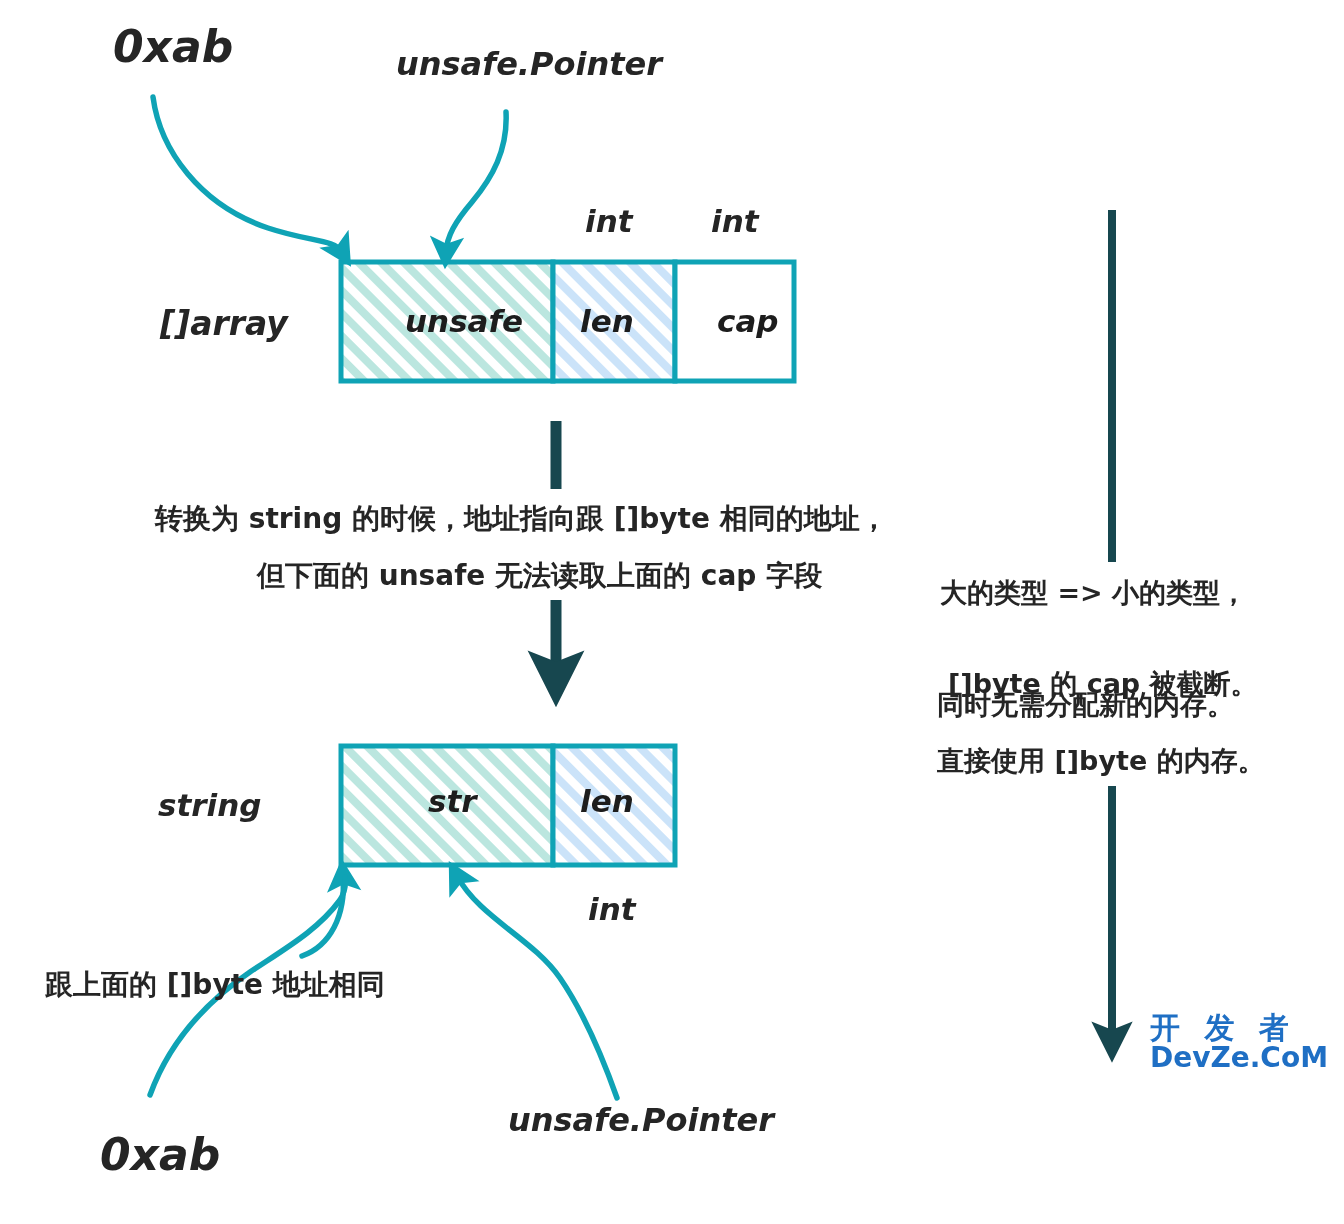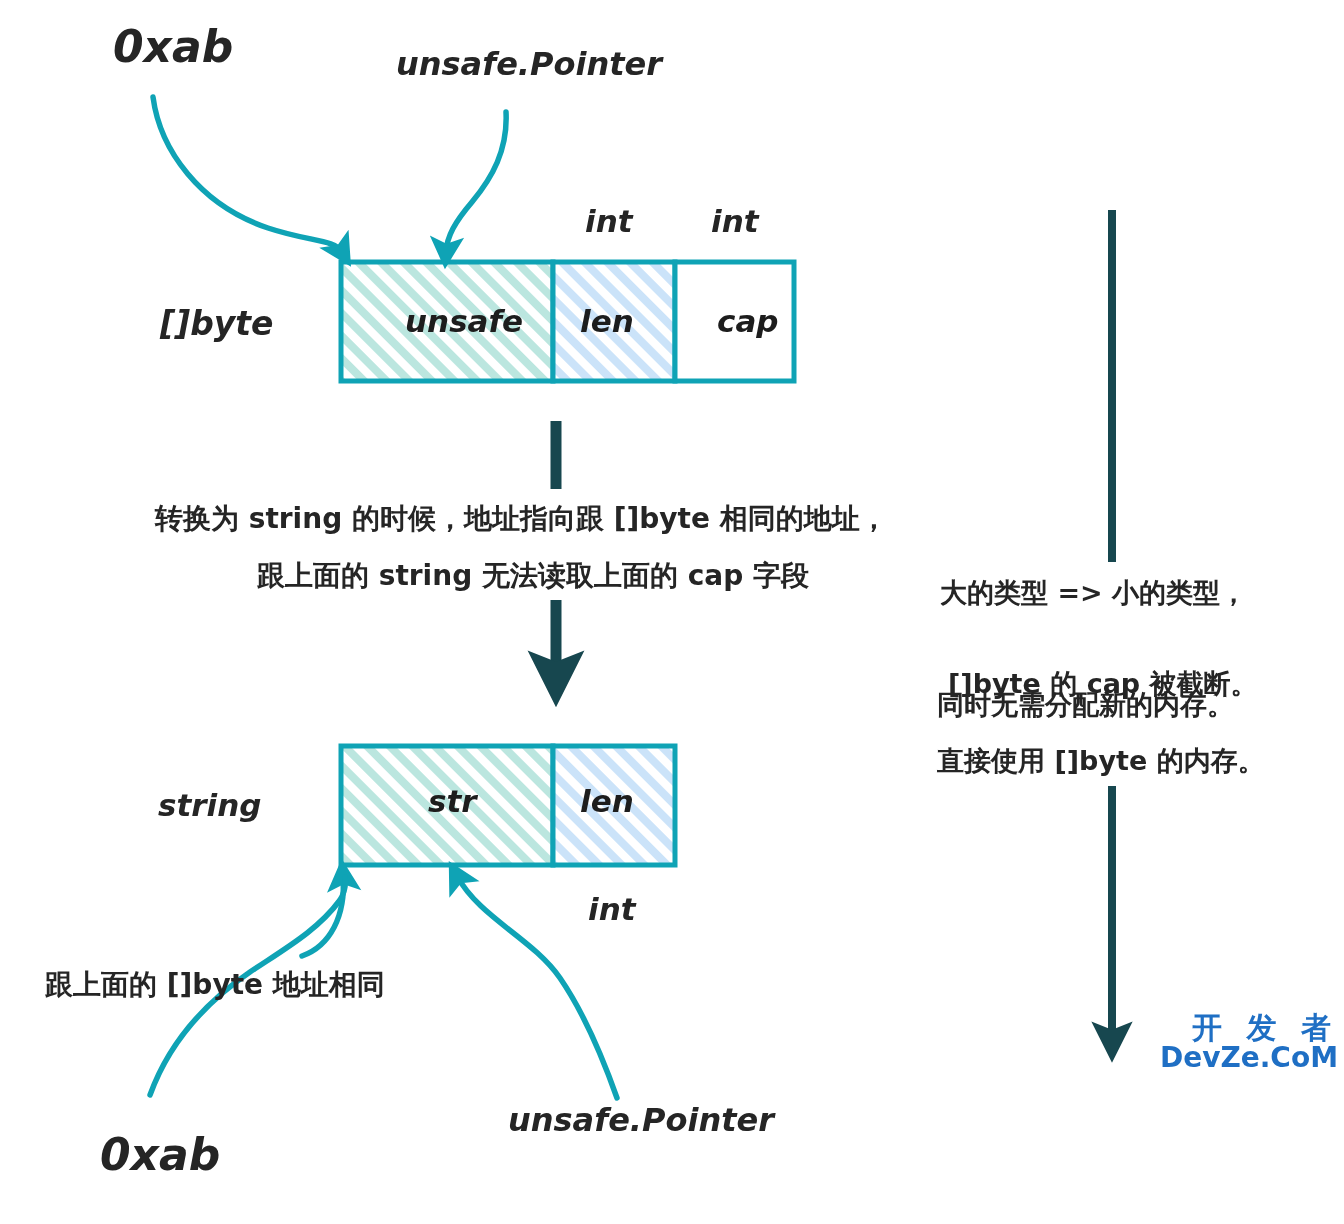--- a/index.html
+++ b/index.html
@@ -32,22 +32,22 @@
     position:absolute;
     color:#1d1d1d;
     font-family:"DejaVu Sans", sans-serif;
     font-style:italic;
     font-weight:bold;
     white-space:nowrap;
     line-height:1;
   }
   .wm{
     position:absolute;
-    right:6px;bottom:4px;
-    text-align:right;
+    right:16px;bottom:4px;
+    text-align:left;
     line-height:1.0;
     user-select:none;
   }
   .wm .wm1{
     display:block;
     font-family:"DejaVu Sans", sans-serif;
     font-weight:bold;
     font-size:30px;
     letter-spacing:7px;
     color:#1f6fc4;
@@ -114,28 +114,28 @@
     <path d="M 1112 786 L 1112 1040" fill="none" stroke="#17474f" stroke-width="8" stroke-linecap="butt" marker-end="url(#arwDark)"></path>
   </svg>
 
   <div class="lbl" style="left:113px;top:25px;font-size:44px;">0xab</div>
 
   <div class="lbl" style="left:396px;top:48px;font-size:32px;">unsafe.Pointer</div>
 
   <div class="lbl" style="left:585px;top:206px;font-size:31px;">int</div>
   <div class="lbl" style="left:711px;top:206px;font-size:31px;">int</div>
 
-  <div class="lbl" style="left:160px;top:307px;font-size:33px;">[]byte</div>
+  <div class="lbl" style="left:160px;top:307px;font-size:33px;">[]array</div>
 
   <div class="cell-text" style="left:405px;top:306px;font-size:31px;">unsafe</div>
   <div class="cell-text" style="left:580px;top:306px;font-size:31px;">len</div>
   <div class="cell-text" style="left:717px;top:306px;font-size:31px;">cap</div>
 
   <div class="cjk" style="left:155px;top:497px;font-size:28px;">转换为 string 的时候，地址指向跟 []byte 相同的地址，</div>
-  <div class="cjk" style="left:257px;top:554px;font-size:28px;">跟上面的 string 无法读取上面的 cap 字段</div>
+  <div class="cjk" style="left:257px;top:554px;font-size:28px;">但下面的 unsafe 无法读取上面的 cap 字段</div>
 
   <div class="cjk" style="left:940px;top:572px;font-size:27px;">大的类型 =&gt; 小的类型，</div>
   <div class="cjk" style="left:948px;top:663px;font-size:27px;">[]byte 的 cap 被截断。</div>
   <div class="cjk" style="left:937px;top:684px;font-size:27px;">同时无需分配新的内存。</div>
   <div class="cjk" style="left:937px;top:740px;font-size:27px;">直接使用 []byte 的内存。</div>
 
   <div class="lbl" style="left:158px;top:790px;font-size:31px;">string</div>
 
   <div class="cell-text" style="left:428px;top:786px;font-size:31px;">str</div>
   <div class="cell-text" style="left:580px;top:786px;font-size:31px;">len</div>

